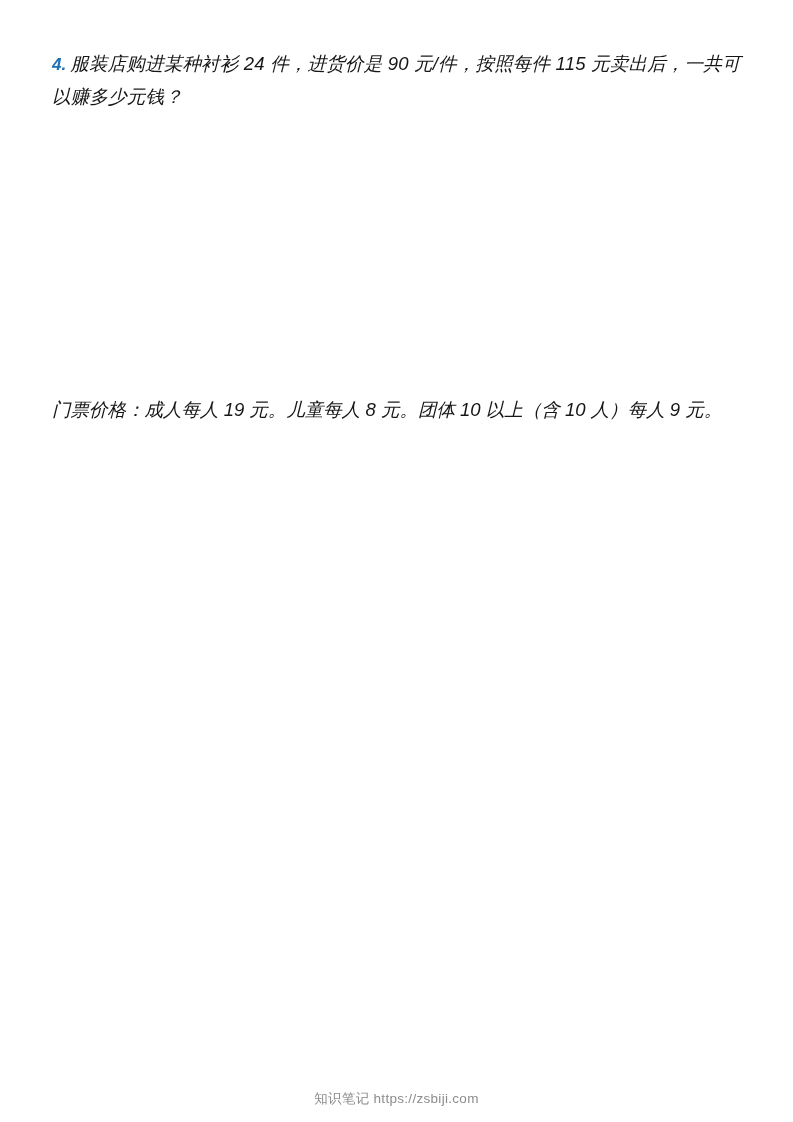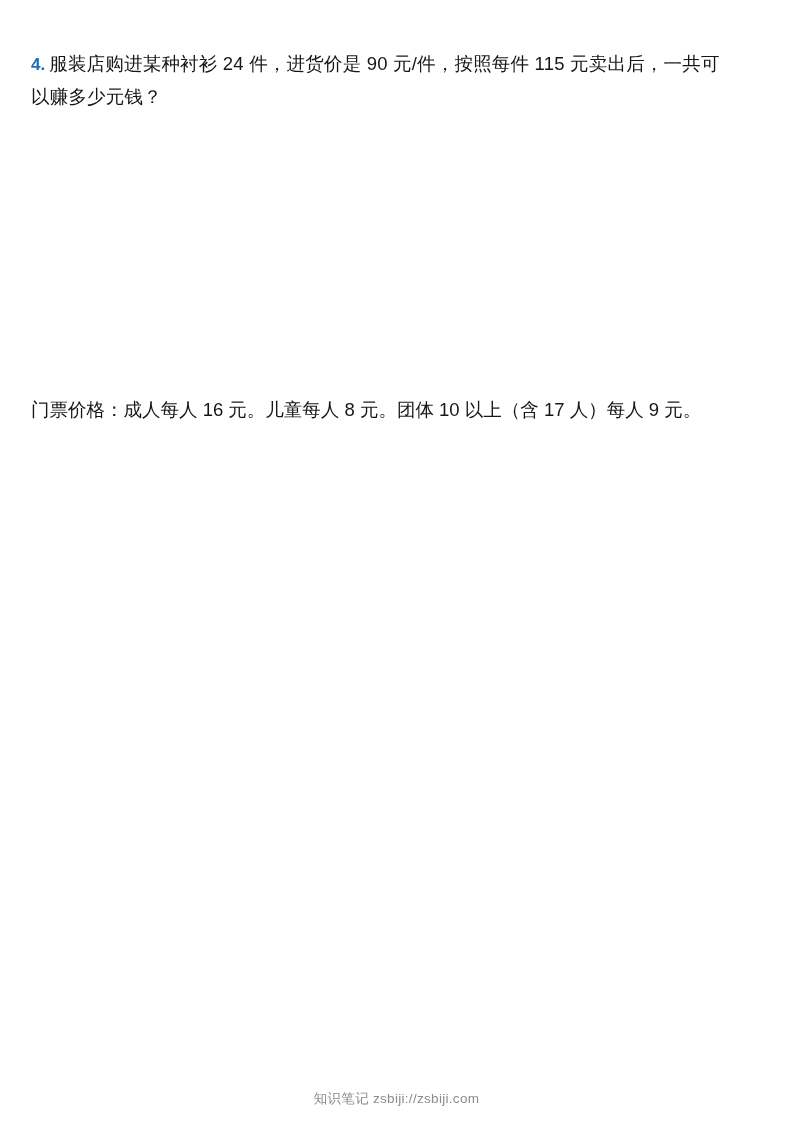--- a/index.html
+++ b/index.html
@@ -14,23 +14,24 @@
   .page {
     position: relative;
     width: 793px;
     height: 1122px;
     background: #ffffff;
     overflow: hidden;
     box-sizing: border-box;
   }
   .content {
     position: absolute;
-    left: 31px;
+    left: 52px;
     top: 48px;
     width: 705px;
+    font-style: italic;
   }
   .problem {
     position: relative;
     margin: 0;
   }
   .problem-body {
     font-size: 18.5px;
     line-height: 1.78;
     letter-spacing: 0.2px;
     text-align: left;
@@ -85,22 +86,22 @@
 
     <div class="problem">
       <div class="problem-body">
         <span class="qnum"><span>4</span><span class="dot">.</span></span><span>服装店购进某种衬衫 24 件，进货价是 90 元/件，按照每件 115 元卖出后，一共可以赚多少元钱？</span>
       </div>
     </div>
 
     <div class="spacer-1"></div>
 
     <div class="problem">
-      <div class="sub-line">门票价格：成人每人 16 元。儿童每人 8 元。团体 10 以上（含 17 人）每人 9 元。</div>
+      <div class="sub-line">门票价格：成人每人 19 元。儿童每人 8 元。团体 10 以上（含 10 人）每人 9 元。</div>
     </div>
 
   </div>
 
   <div class="footer">
-    <div class="watermark">知识笔记 zsbiji://zsbiji.com</div>
+    <div class="watermark">知识笔记 https://zsbiji.com</div>
   </div>
 
 </div>
 
 </body></html>

